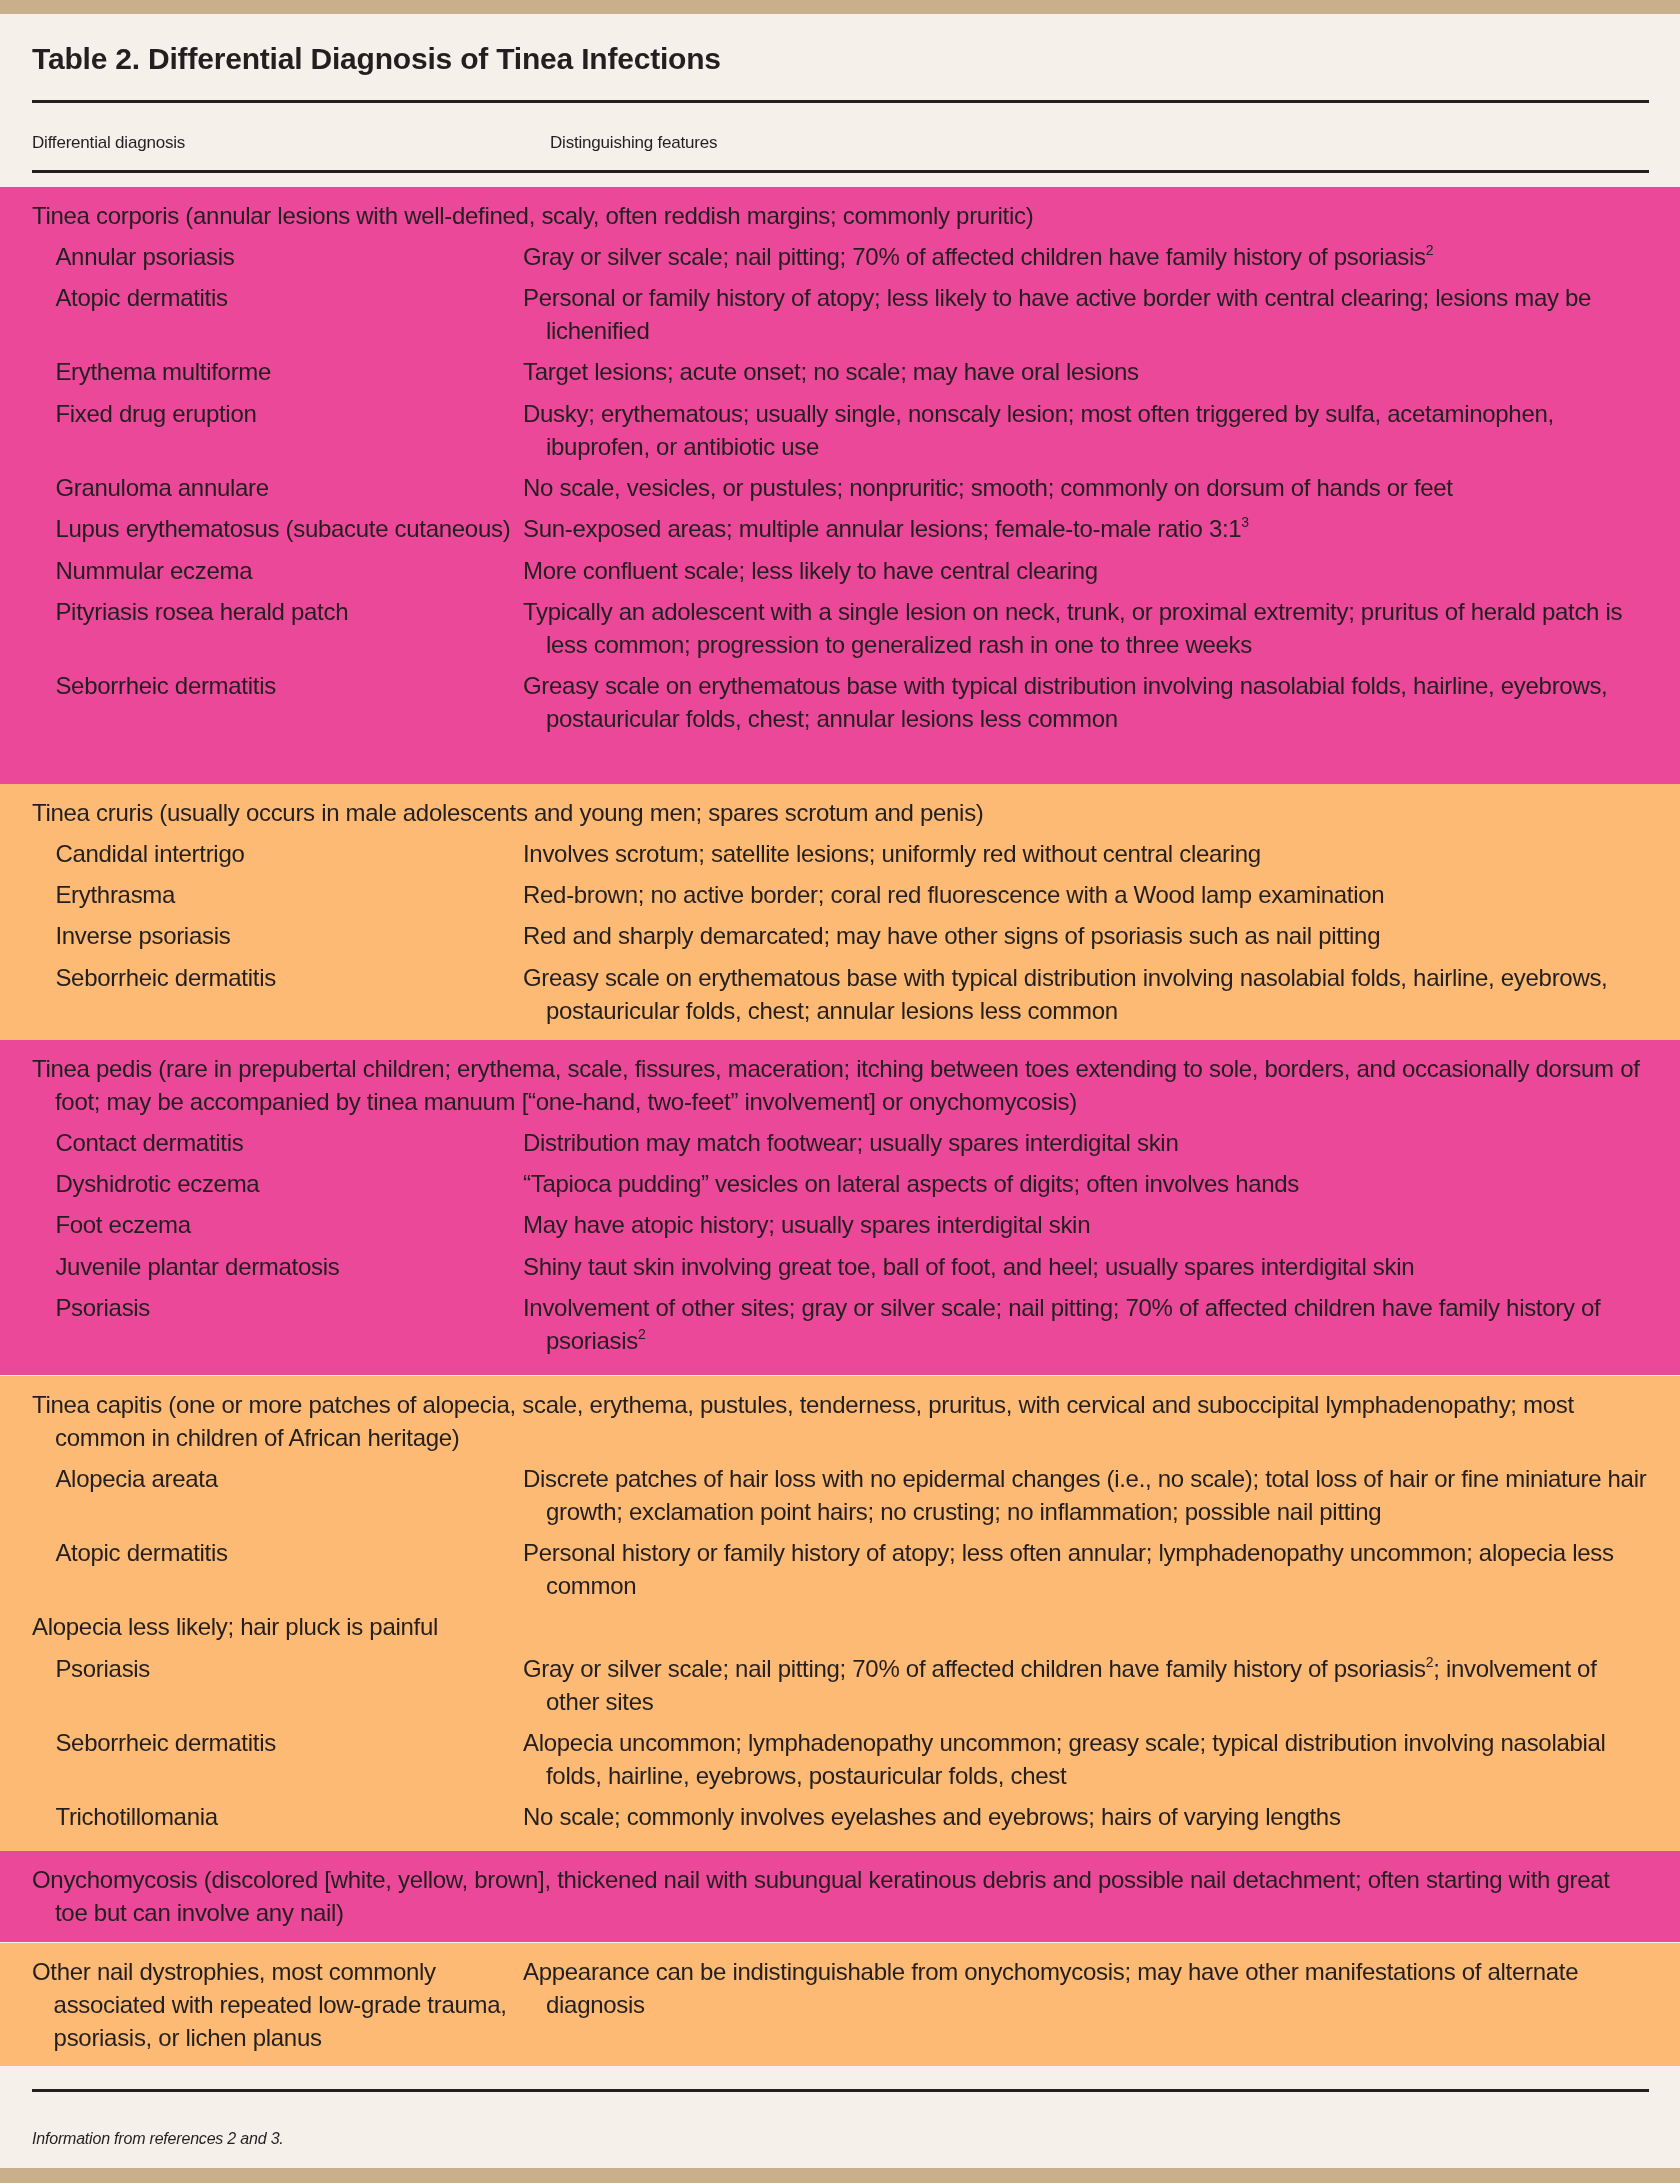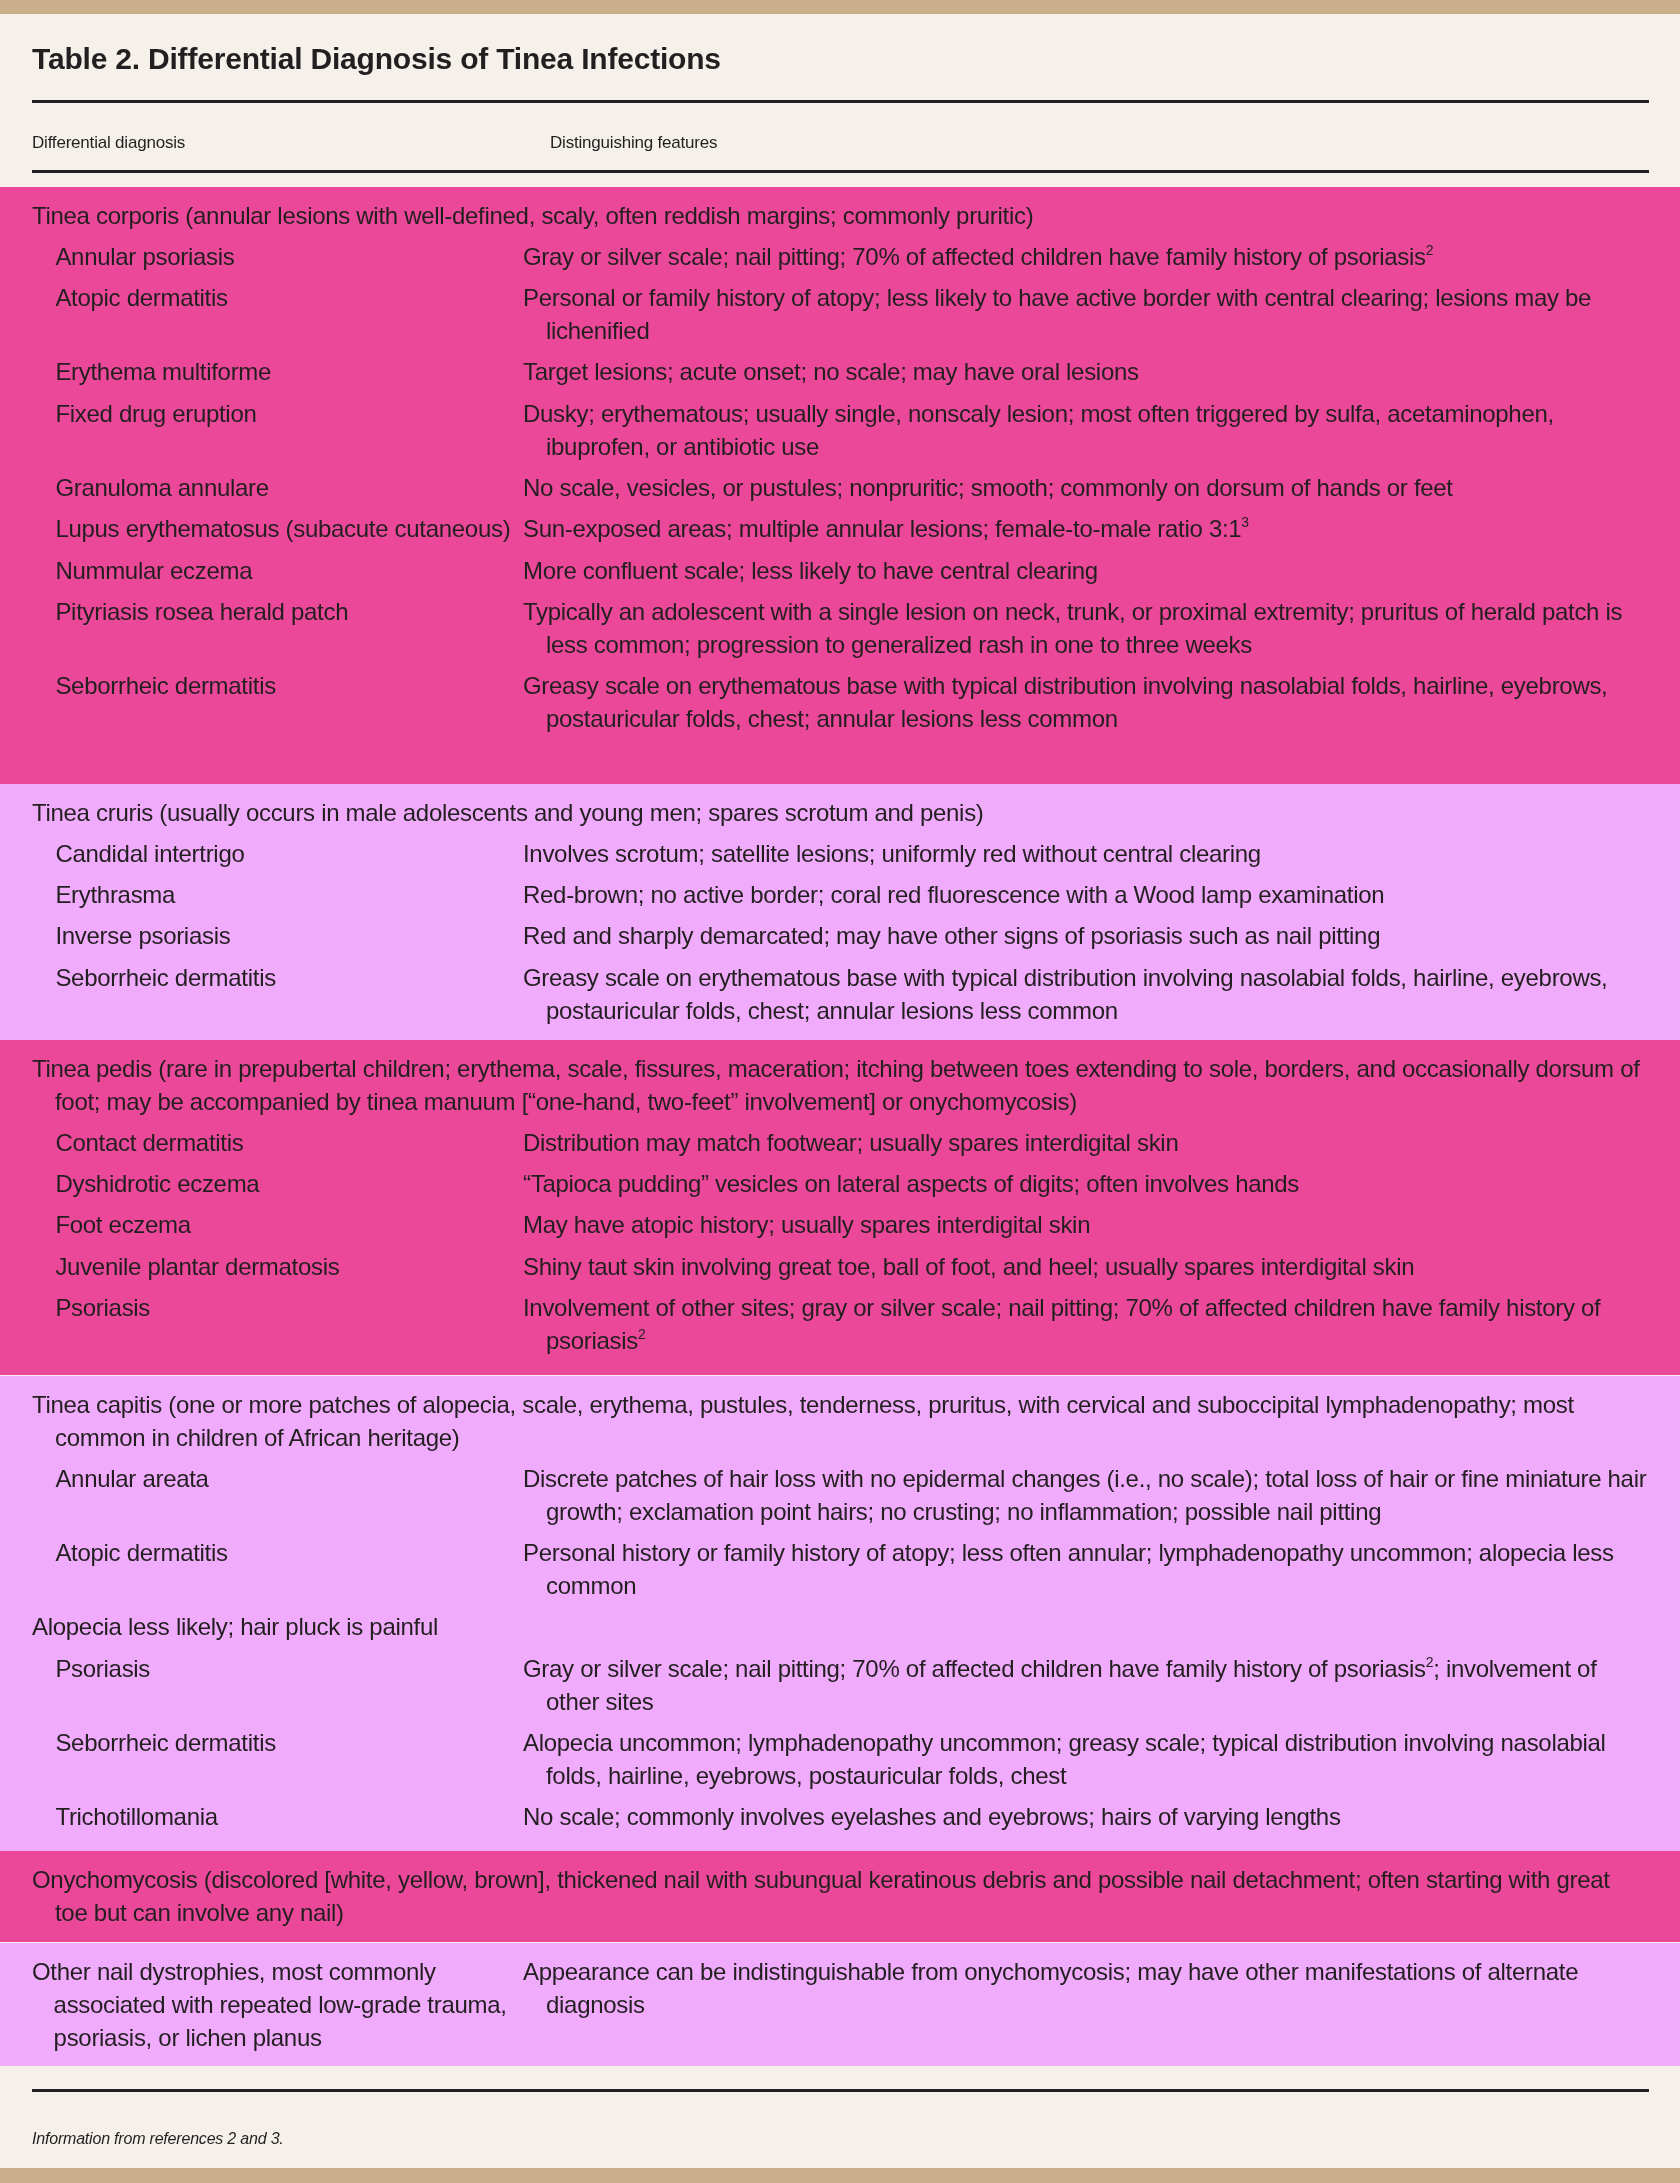--- a/index.html
+++ b/index.html
@@ -22,21 +22,21 @@
   .rule.r2 { top: 170px; }
   .rule.r3 { top: 2089px; }
   .colhead {
     position: absolute; top: 133px; font-size: 17px; letter-spacing: -0.2px;
   }
   .colhead.c1 { left: 32px; }
   .colhead.c2 { left: 550px; text-align: right; }
 
   .section { position: absolute; left: 0; width: 1680px; }
   .section.beige { background: #ec4899; }
-  .section.white { background: #f0abfc; }
+  .section.white { background: #fdba74; }
   .sec-inner { padding: 11.6px 32px 11.6px 32px; box-sizing: border-box; }
   .sec-head {
     font-size: 24px; line-height: 33px; letter-spacing: -0.3px;
     padding-left: 23px; text-indent: -23px; margin-bottom: 8.3px;
   }
   .row { display: flex; margin-bottom: 8.3px; }
   .row .lbl {
     width: 491px; flex: 0 0 491px; box-sizing: border-box;
     padding-left: 45px; text-indent: -21.6px;
     font-size: 24px; line-height: 33px; letter-spacing: -0.3px;
@@ -145,21 +145,21 @@
       <div class="row">
         <div class="lbl">Psoriasis</div>
         <div class="feat"><span>Involvement of other sites; gray or silver scale; nail pitting; 70% of affected children have family history of psoriasis</span><sup>2</sup><span></span></div>
       </div>
     </div>
   </div>
 <div class="section white" id="sec3" style="top: 1376px; height: 476px;">
     <div class="sec-inner">
       <div class="sec-head">Tinea capitis (one or more patches of alopecia, scale, erythema, pustules, tenderness, pruritus, with cervical and suboccipital lymphadenopathy; most common in children of African heritage)</div>
       <div class="row">
-        <div class="lbl">Annular areata</div>
+        <div class="lbl">Alopecia areata</div>
         <div class="feat">Discrete patches of hair loss with no epidermal changes (i.e., no scale); total loss of hair or fine miniature hair growth; exclamation point hairs; no crusting; no inflammation; possible nail pitting</div>
       </div>
       <div class="row">
         <div class="lbl">Atopic dermatitis</div>
         <div class="feat">Personal history or family history of atopy; less often annular; lymphadenopathy uncommon; alopecia less common</div>
       </div>
       <div class="row">
         <div class="feat">Alopecia less likely; hair pluck is painful</div>
       </div>
       <div class="row">

